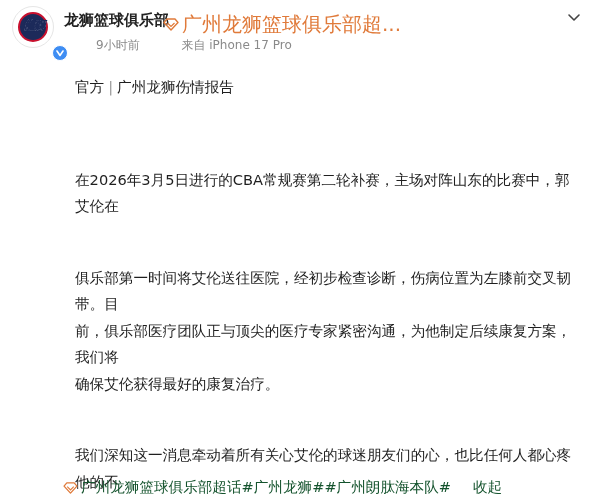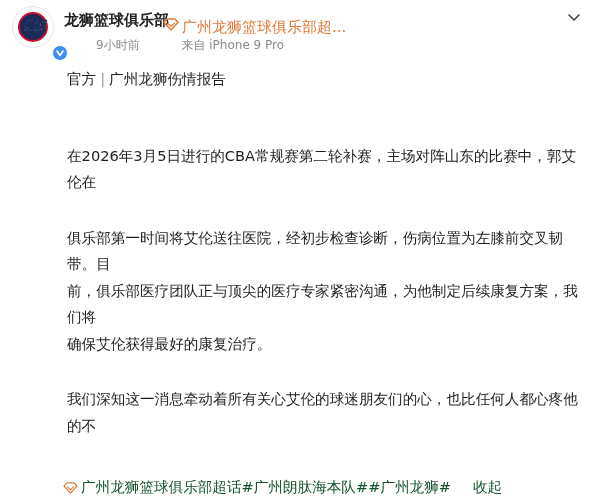--- a/index.html
+++ b/index.html
@@ -29,34 +29,34 @@
   .verified {
     position: absolute; left: 39px; top: 38px; width: 14px; height: 14px; border-radius: 50%;
     background: #3e8df3; border: 1.5px solid #fff; box-sizing: content-box;
   }
   .verified svg { position: absolute; left: 3px; top: 3px; }
   .name {
     position: absolute; left: 64px; top: 11px; font-size: 15px; font-weight: bold; color: #222;
     white-space: nowrap;
   }
   .super-link {
-    position: absolute; left: 163px; top: 18px; font-size: 15px; color: #e07a3a;
-    white-space: nowrap; display: flex; align-items: flex-start;
+    position: absolute; left: 163px; top: 11px; font-size: 20px; color: #e07a3a;
+    white-space: nowrap; display: flex; align-items: center;
   }
   .super-link svg { margin-right: 3px; }
   .meta {
     position: absolute; left: 64px; top: 37px; font-size: 12px; color: #8a8a8a; white-space: nowrap;
   }
   .meta span { margin-right: 6px; margin-left: 32px; }
   .chevron { position: absolute; left: 566px; top: 12px; width: 16px; height: 12px; }
   .content {
     position: absolute; left: 63px; top: 62px; width: 530px;
     font-size: 14.6px; line-height: 26.5px; color: #1f1f1f;
   }
-  .content p { margin: 4px; }
+  .content p { margin: 12px; }
   .content .gap { height: 21px; }
   .title-line .sep { color: #999; margin: 0 4px; }
   .tags {
     position: absolute; left: 63px; top: 478px; font-size: 14.6px; color: #14532d;
     white-space: nowrap; display: flex; align-items: center;
   }
   .tags svg { margin-right: 3px; }
   .tags .collapse { margin-left: 22px; }
 </style>
 </head>
@@ -75,21 +75,21 @@
   <div class="name">龙狮篮球俱乐部</div>
   <div class="super-link">
     <svg width="16" height="13" viewBox="0 0 16 13">
       <path d="M4 1 H12 L15 4.5 L8 12 L1 4.5 Z" fill="none" stroke="#e07a3a" stroke-width="1.4" stroke-linejoin="round"></path>
       <path d="M4.5 5 L8 8.5 L11.5 5" fill="none" stroke="#e07a3a" stroke-width="1.2"></path>
     </svg>
     <span>广州龙狮篮球俱乐部超...</span>
   </div>
   <div class="meta">
     <span>9小时前</span>
-    <span>来自 iPhone 9 Pro</span>
+    <span>来自 iPhone 17 Pro</span>
   </div>
   <svg class="chevron" viewBox="0 0 16 12">
     <path d="M3 3 L8 8 L13 3" fill="none" stroke="#444" stroke-width="1.6" stroke-linecap="round" stroke-linejoin="round"></path>
   </svg>
 </div>
 
 <div class="content">
   <p class="title-line">
     <span>官方</span><span class="sep">|</span><span>广州龙狮伤情报告</span>
   </p>
@@ -111,16 +111,16 @@
   <div class="gap"></div>
 
 </div>
 
 <div class="tags">
   <svg width="15" height="12" viewBox="0 0 16 13">
     <path d="M4 1 H12 L15 4.5 L8 12 L1 4.5 Z" fill="none" stroke="#e07a3a" stroke-width="1.4" stroke-linejoin="round"></path>
     <path d="M4.5 5 L8 8.5 L11.5 5" fill="none" stroke="#e07a3a" stroke-width="1.2"></path>
   </svg>
   <span>广州龙狮篮球俱乐部超话</span>
+  <span>#广州龙狮#</span>
   <span>#广州朗肽海本队#</span>
-  <span>#广州龙狮#</span>
   <span class="collapse">收起</span>
 </div>
 
 </body></html>

